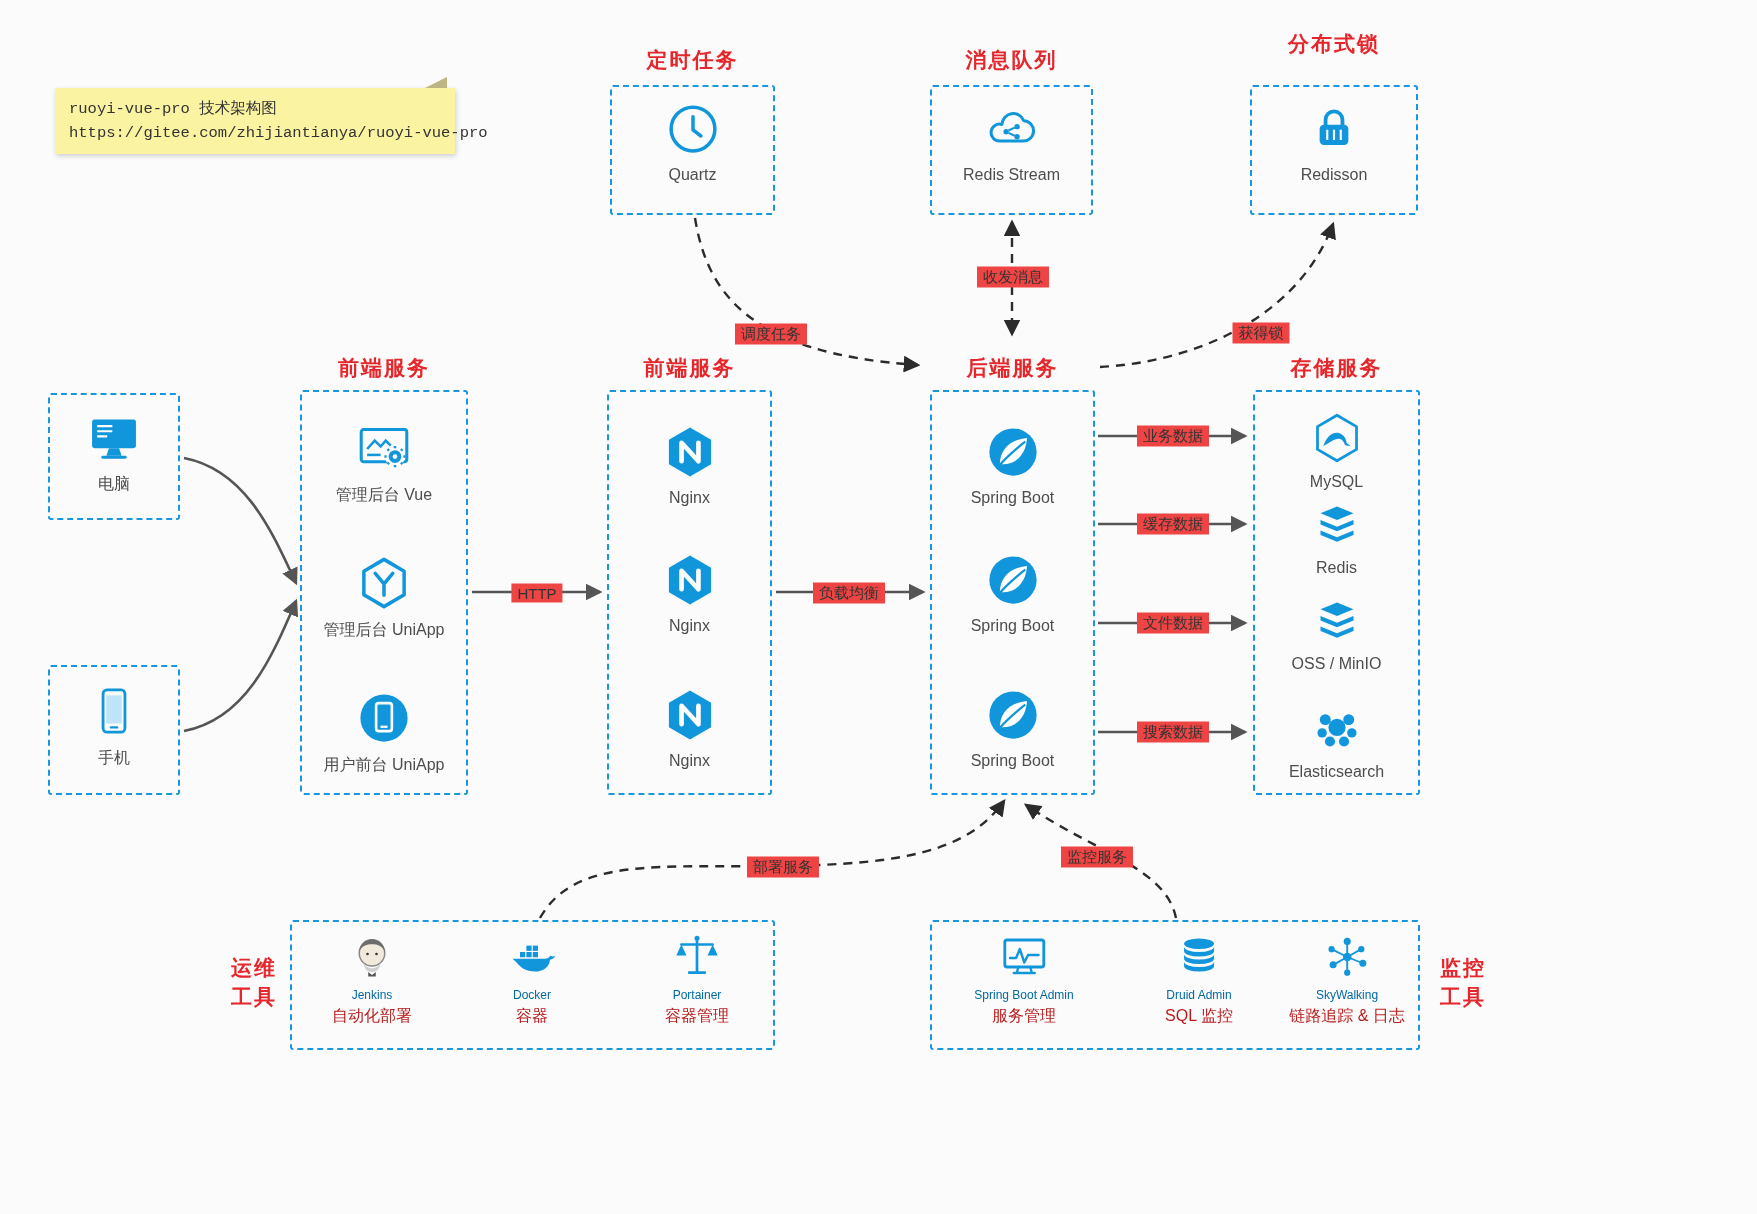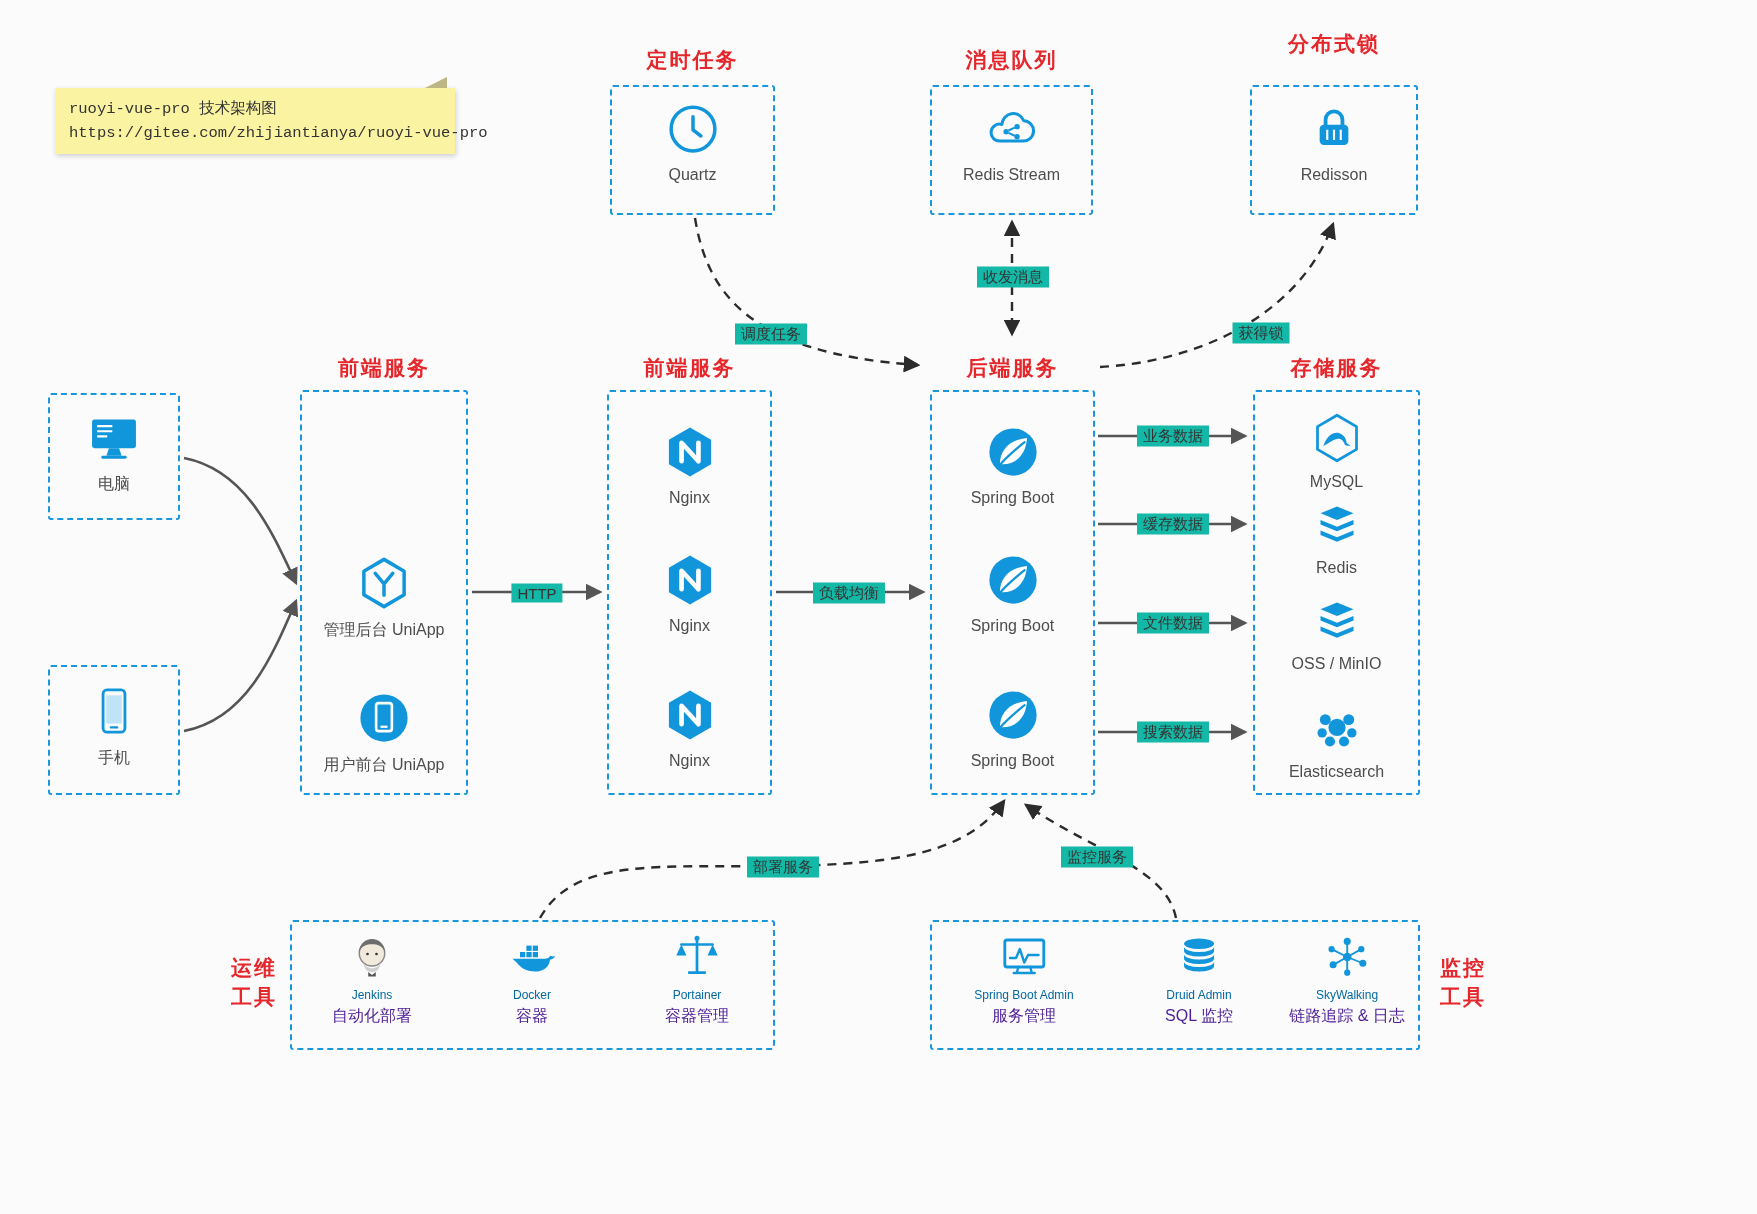--- a/index.html
+++ b/index.html
@@ -9,25 +9,25 @@
 
   .panel { position:absolute; border:2px dashed #1a97dc; border-radius:3px; }
   .group-title { position:absolute; color:#e5262b; font-size:21px; font-weight:bold; text-align:center; letter-spacing:2px; white-space:nowrap; }
   .side-label { position:absolute; color:#e5262b; font-size:21px; font-weight:bold; text-align:center; line-height:1.4; letter-spacing:2px; }
 
   .node { position:absolute; left:0; width:100%; display:flex; flex-direction:column; align-items:center; }
   .hnode { position:absolute; transform:translateX(-50%); display:flex; flex-direction:column; align-items:center; }
   .icon { display:block; line-height:0; }
   .node-label { font-size:16px; color:#4d4d4d; margin-top:9px; white-space:nowrap; }
   .hname { font-size:12px; color:#0369a1; margin-top:6px; white-space:nowrap; }
-  .hdesc { font-size:16px; color:#4c1d95; margin-top:4px; white-space:nowrap; }
+  .hdesc { font-size:16px; color:#b91c1c; margin-top:4px; white-space:nowrap; }
 
   .wires { position:absolute; left:0; top:0; width:1757px; height:1214px; pointer-events:none; }
 
-  .edge-label { position:absolute; transform:translate(-50%,-50%); font-size:15px; color:#333; background:#14b8a6; padding:1px 6px; white-space:nowrap; }
+  .edge-label { position:absolute; transform:translate(-50%,-50%); font-size:15px; color:#333; background:#ef4444; padding:1px 6px; white-space:nowrap; }
 
   .note { position:absolute; left:55px; top:88px; width:400px; background:#faf3a1; padding:9px 14px; font-size:15.5px; color:#333; line-height:1.55; box-shadow:1px 2px 5px rgba(0,0,0,.18);font-family:Liberation Mono, monospace; }
   .note-fold { position:absolute; top:-11px; right:8px; width:0; height:0; border-left:22px solid transparent; border-bottom:11px solid #bdb583; }
   .note-line { white-space:nowrap; }
 </style>
 </head>
 <body>
 
 <div class="canvas">
 
@@ -134,20 +134,34 @@
           <rect x="22" y="12" width="20" height="36" fill="#bfe3f7"></rect>
           <path d="M28 53 h8" stroke="#1296db" stroke-width="3" stroke-linecap="round"></path>
         </svg>
       </span>
       <span class="node-label">手机</span>
     </div>
   </div>
 
   <div class="group-title" style="left:300px;top:354px;width:168px;">前端服务</div>
   <div class="panel" style="left:300px;top:390px;width:168px;height:405px;">
+    <div class="node" style="top:30px;">
+      <span class="icon">
+        <svg viewBox="0 0 64 64" width="58" height="54">
+          <rect x="5" y="9" width="54" height="38" rx="3" fill="none" stroke="#1296db" stroke-width="3.6"></rect>
+          <path d="M12 32 l9 -10 7 7 6 -7 6 6" fill="none" stroke="#1296db" stroke-width="3"></path>
+          <path d="M12 39 h16" stroke="#1296db" stroke-width="3"></path>
+          <circle cx="45" cy="41" r="12" fill="#fbfbfb"></circle>
+          <circle cx="45" cy="41" r="7.5" fill="#1296db"></circle>
+          <path d="M45 31 v-2.5 M45 51 v2.5 M35 41 h-2.5 M55 41 h2.5 M37.9 33.9 l-1.8 -1.8 M52.1 48.1 l1.8 1.8 M37.9 48.1 l-1.8 1.8 M52.1 33.9 l1.8 -1.8" stroke="#1296db" stroke-width="3"></path>
+          <circle cx="45" cy="41" r="2.8" fill="#fbfbfb"></circle>
+        </svg>
+      </span>
+      <span class="node-label">管理后台 Vue</span>
+    </div>
     <div class="node" style="top:163px;">
       <span class="icon">
         <svg viewBox="0 0 64 64" width="56" height="56">
           <path d="M32 5 L55 18.5 V45.5 L32 59 L9 45.5 V18.5 Z" fill="none" stroke="#1296db" stroke-width="4" stroke-linejoin="round"></path>
           <path d="M22 21 L32 33 L42 21 M32 33 V46" fill="none" stroke="#1296db" stroke-width="4" stroke-linecap="round" stroke-linejoin="round"></path>
         </svg>
       </span>
       <span class="node-label">管理后台 UniApp</span>
     </div>
     <div class="node" style="top:298px;">

